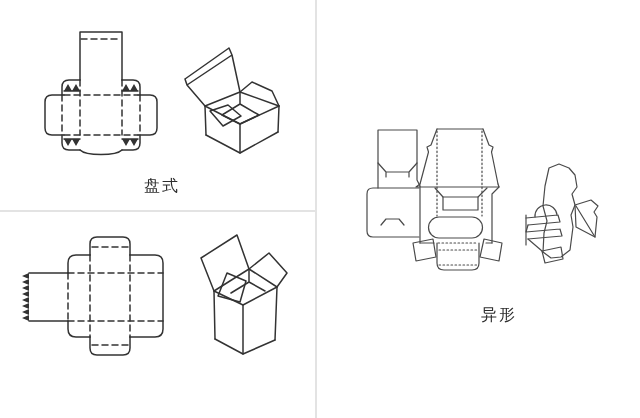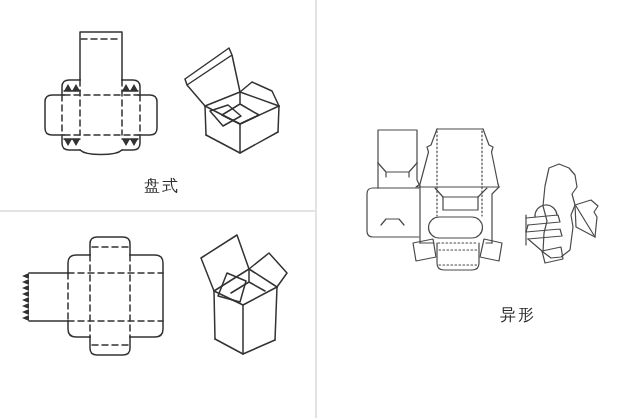--- a/index.html
+++ b/index.html
@@ -14,21 +14,21 @@
   .fine path{stroke:#4a4a4a;stroke-width:1.2;}
   .dash{stroke-dasharray:6,4;}
   .dot{stroke-dasharray:1.6,2.4;}
   .fill{fill:#333;stroke:none;}
   .label{
     position:absolute;width:64px;text-align:center;
     font-size:16px;letter-spacing:2px;color:#2d2d2d;
   }
   #label-tray{left:130px;top:176px;}
   #label-tube{left:133px;top:380px;}
-  #label-special{left:486px;top:305px;}
+  #label-special{left:467px;top:305px;}
 </style>
 </head>
 <body>
 
 <div id="canvas">
 
   <div class="divider-v"></div>
   <div class="divider-h"></div>
 
   <div>

